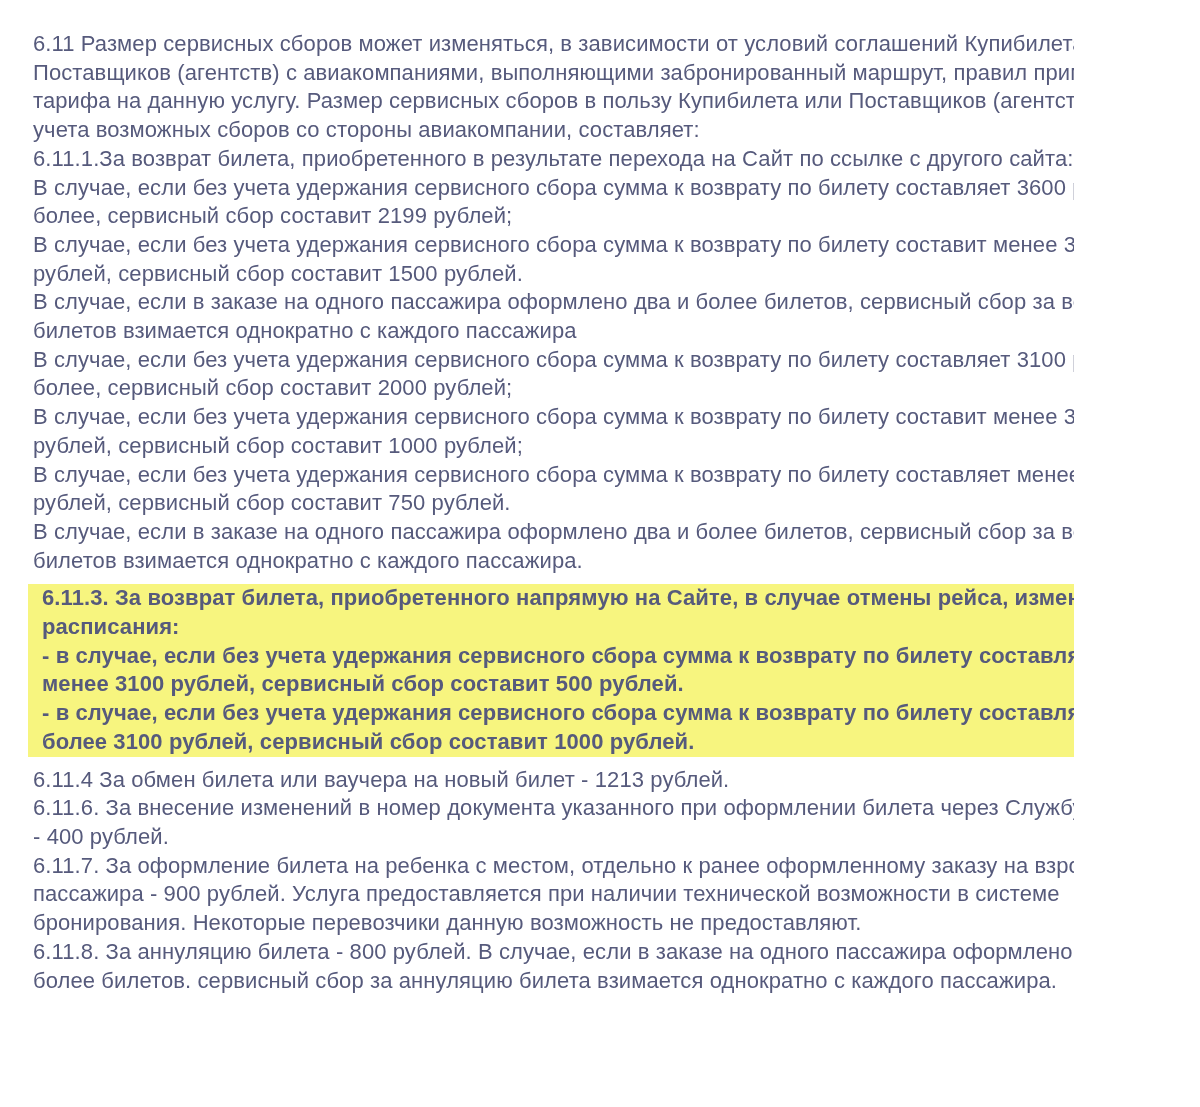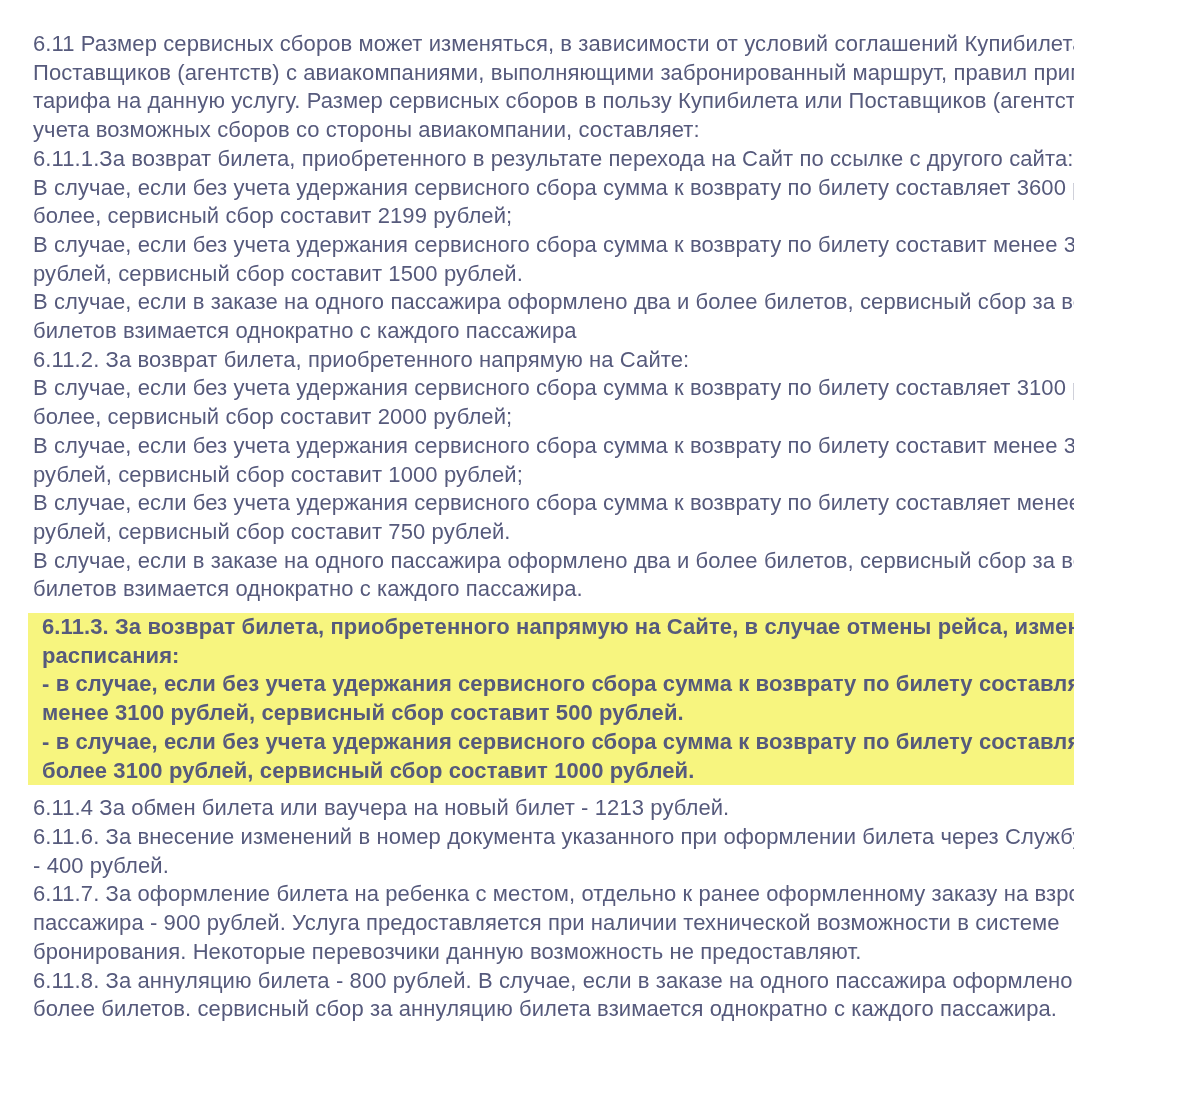--- a/index.html
+++ b/index.html
@@ -37,21 +37,20 @@
 </head>
 <body>
 
 <div class="page">
   <div class="doc">
     <p>6.11 Размер сервисных сборов может изменяться, в зависимости от условий соглашений Купибилета или Поставщиков (агентств) с авиакомпаниями, выполняющими забронированный маршрут, правил применения тарифа на данную услугу. Размер сервисных сборов в пользу Купибилета или Поставщиков (агентств), без учета возможных сборов со стороны авиакомпании, составляет:</p>
     <p>6.11.1.За возврат билета, приобретенного в результате перехода на Сайт по ссылке с другого сайта:</p>
     <p>В случае, если без учета удержания сервисного сбора сумма к возврату по билету составляет 3600 рублей и более, сервисный сбор составит 2199 рублей;</p>
     <p>В случае, если без учета удержания сервисного сбора сумма к возврату по билету составит менее 3600 рублей, сервисный сбор составит 1500 рублей.</p>
     <p>В случае, если в заказе на одного пассажира оформлено два и более билетов, сервисный сбор за возврат билетов взимается однократно с каждого пассажира</p>
-    <p>6.11.2. За возврат билета, приобретенного напрямую на Сайте:</p>
     <p>В случае, если без учета удержания сервисного сбора сумма к возврату по билету составляет 3100 рублей и более, сервисный сбор составит 2000 рублей;</p>
     <p>В случае, если без учета удержания сервисного сбора сумма к возврату по билету составит менее 3100 рублей, сервисный сбор составит 1000 рублей;</p>
     <p>В случае, если без учета удержания сервисного сбора сумма к возврату по билету составляет менее 1600  рублей, сервисный сбор составит 750 рублей.</p>
     <p>В случае, если в заказе на одного пассажира оформлено два и более билетов, сервисный сбор за возврат билетов взимается однократно с каждого пассажира.</p>
     <div class="highlight-block">
       <p>6.11.3. За возврат билета, приобретенного напрямую на Сайте, в случае отмены рейса, изменения расписания:</p>
       <p>- в случае, если без учета удержания сервисного сбора сумма к возврату по билету составляет менее 3100 рублей, сервисный сбор составит 500 рублей.</p>
       <p>- в случае, если без учета удержания сервисного сбора сумма к возврату по билету составляет более 3100 рублей, сервисный сбор составит 1000 рублей.</p>
     </div>
     <p>6.11.4 За обмен билета или ваучера на новый билет - 1213 рублей.</p>

